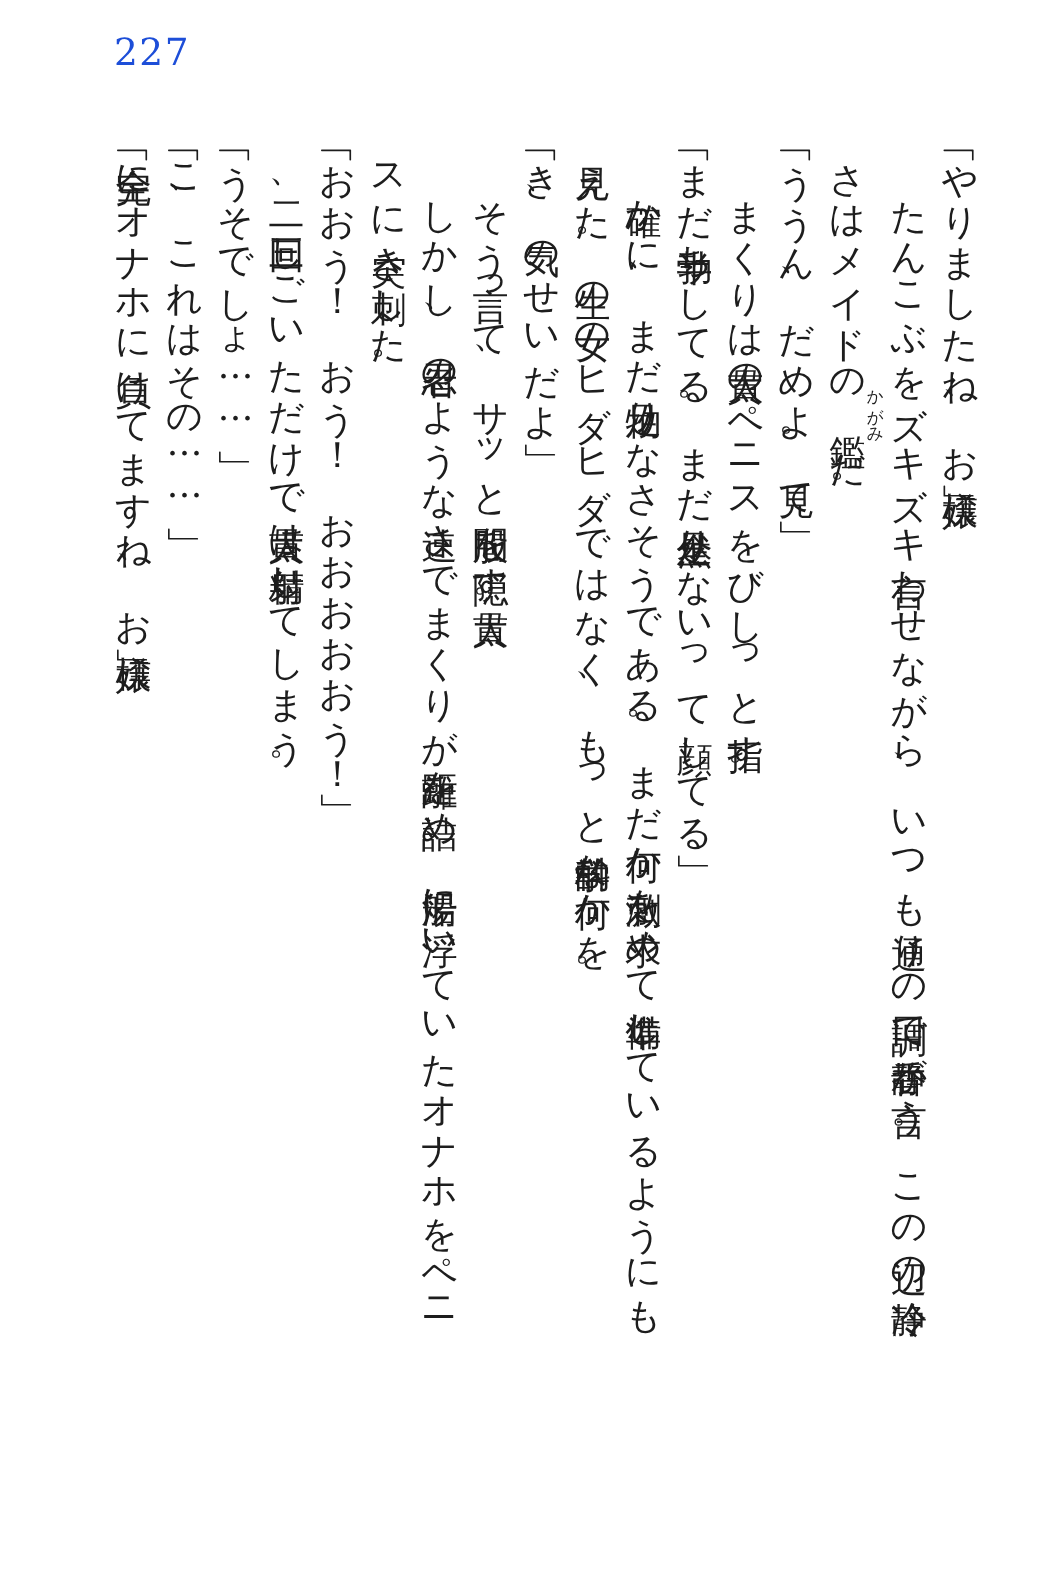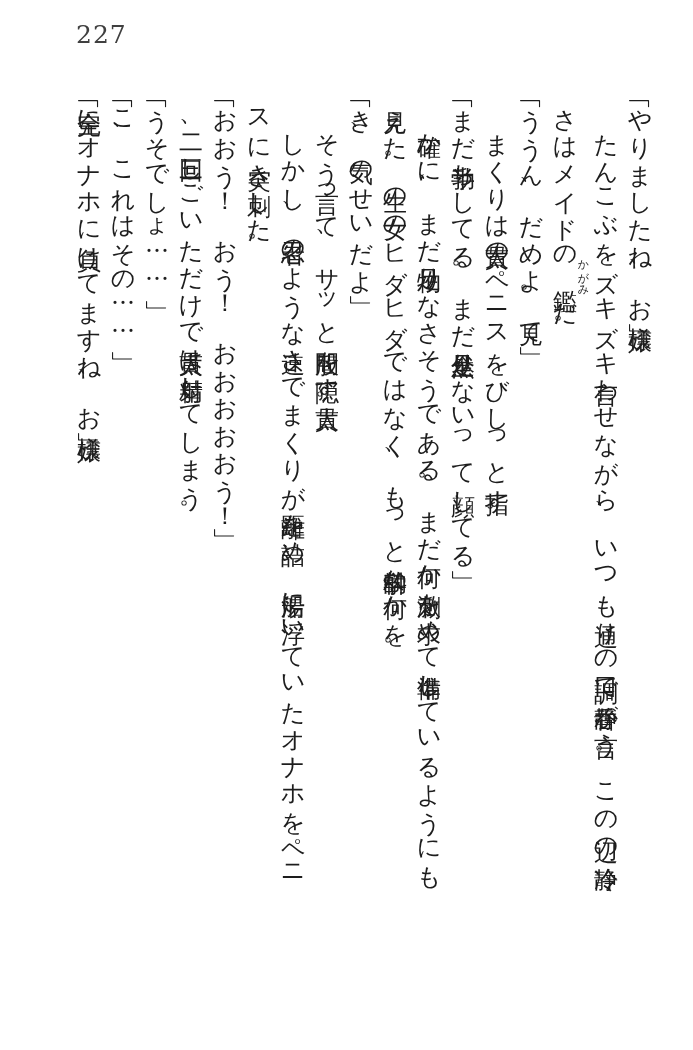--- a/index.html
+++ b/index.html
@@ -14,21 +14,21 @@
     background: #ffffff;
     overflow: hidden;
     font-family: "DejaVu Serif", "Liberation Serif", serif;
   }
   .page-number {
     position: absolute;
     top: 20px;
     left: 76px;
     font-size: 25px;
     letter-spacing: 1px;
-    color: #404040;
+    color: #1d4ed8;
     font-family: "DejaVu Serif", "Liberation Serif", serif;
   }
   .text-block {
     position: absolute;
     top: 93px;
     right: 36px;
     height: 938px;
     writing-mode: vertical-rl;
     -webkit-writing-mode: vertical-rl;
     text-orientation: upright;

